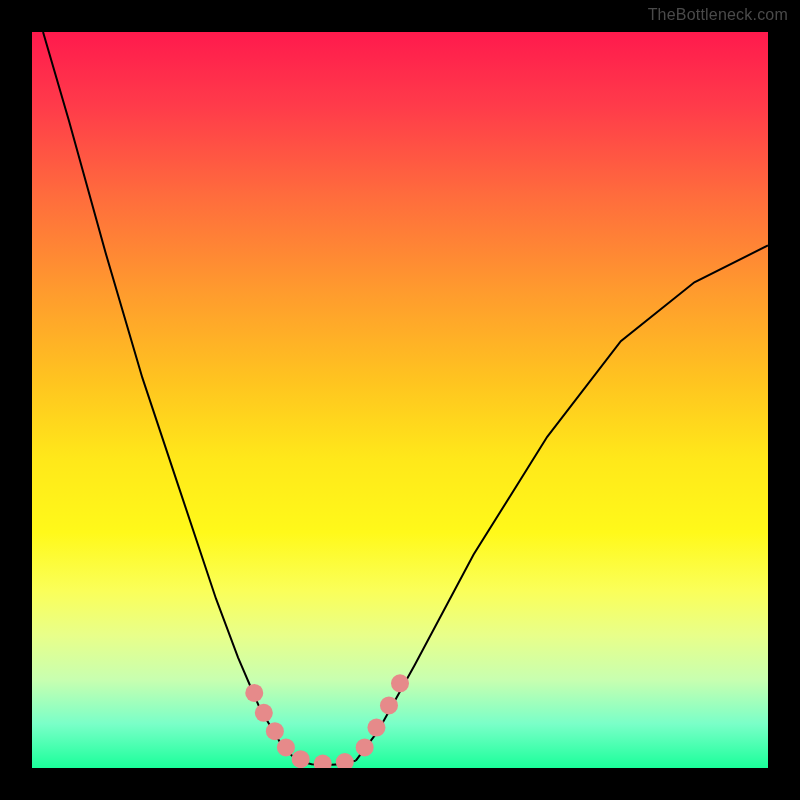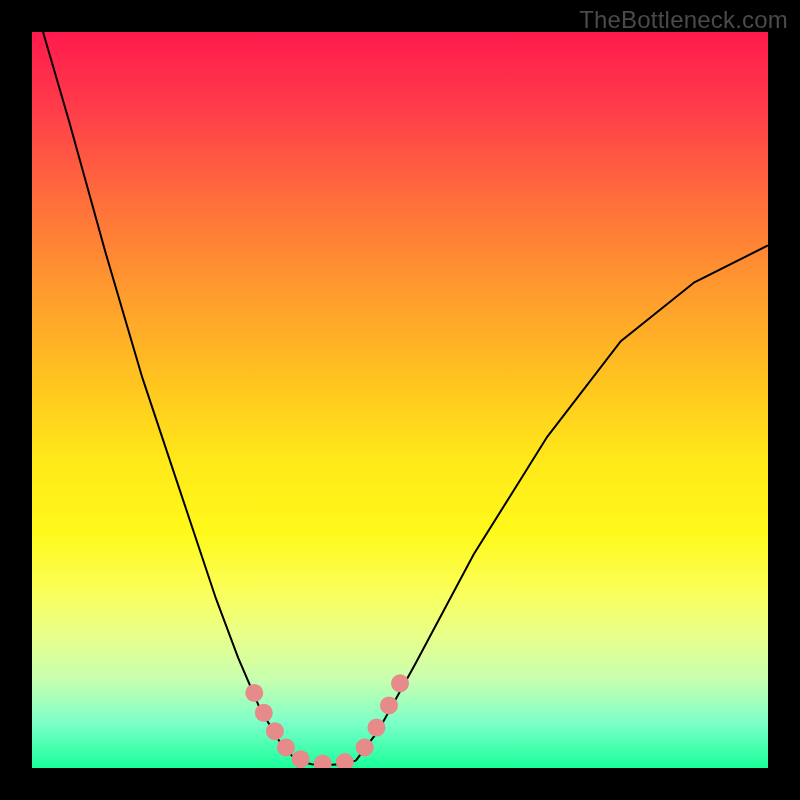--- a/index.html
+++ b/index.html
@@ -23,21 +23,21 @@
       #c8ffb0 88%,
       #7affc8 94%,
       #1aff9a 100%
     );
   }
   .watermark {
     position: absolute;
     top: 6px;
     right: 12px;
     font-family: Arial, Helvetica, sans-serif;
-    font-size: 24px;
+    font-size: 16px;
     font-weight: 500;
     color: #4a4a4a;
     letter-spacing: 0.2px;
   }
   .curve-layer {
     position: absolute;
     left: 32px;
     top: 32px;
     width: 736px;
     height: 736px;

